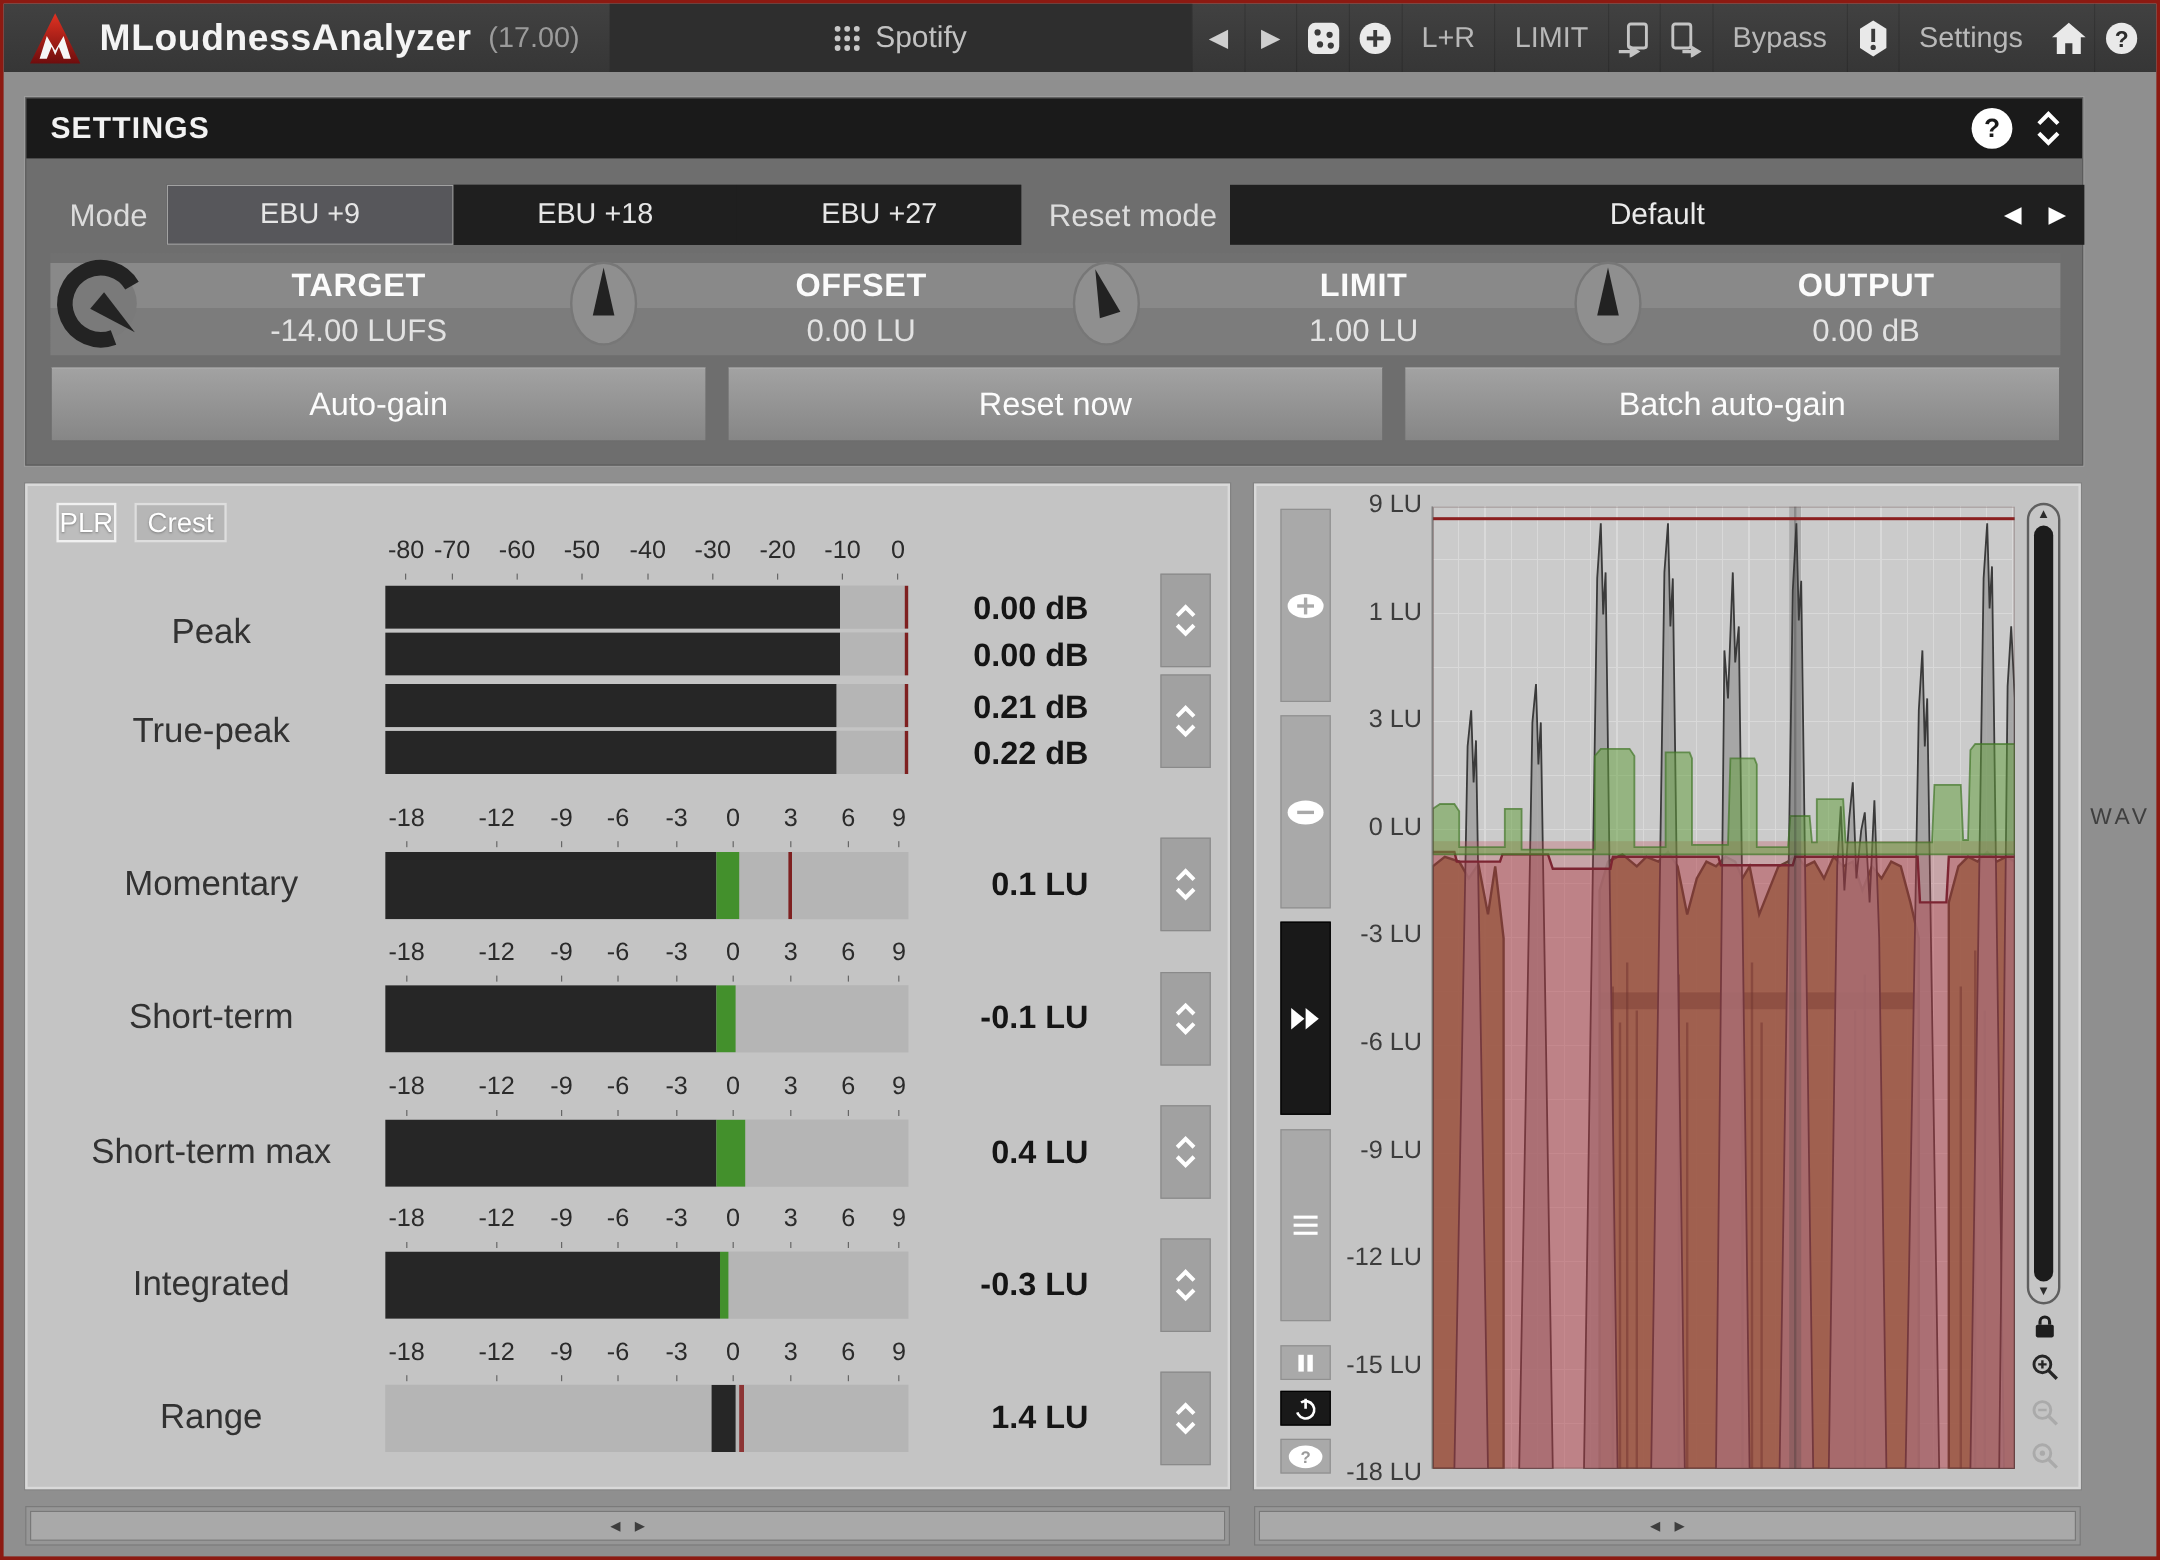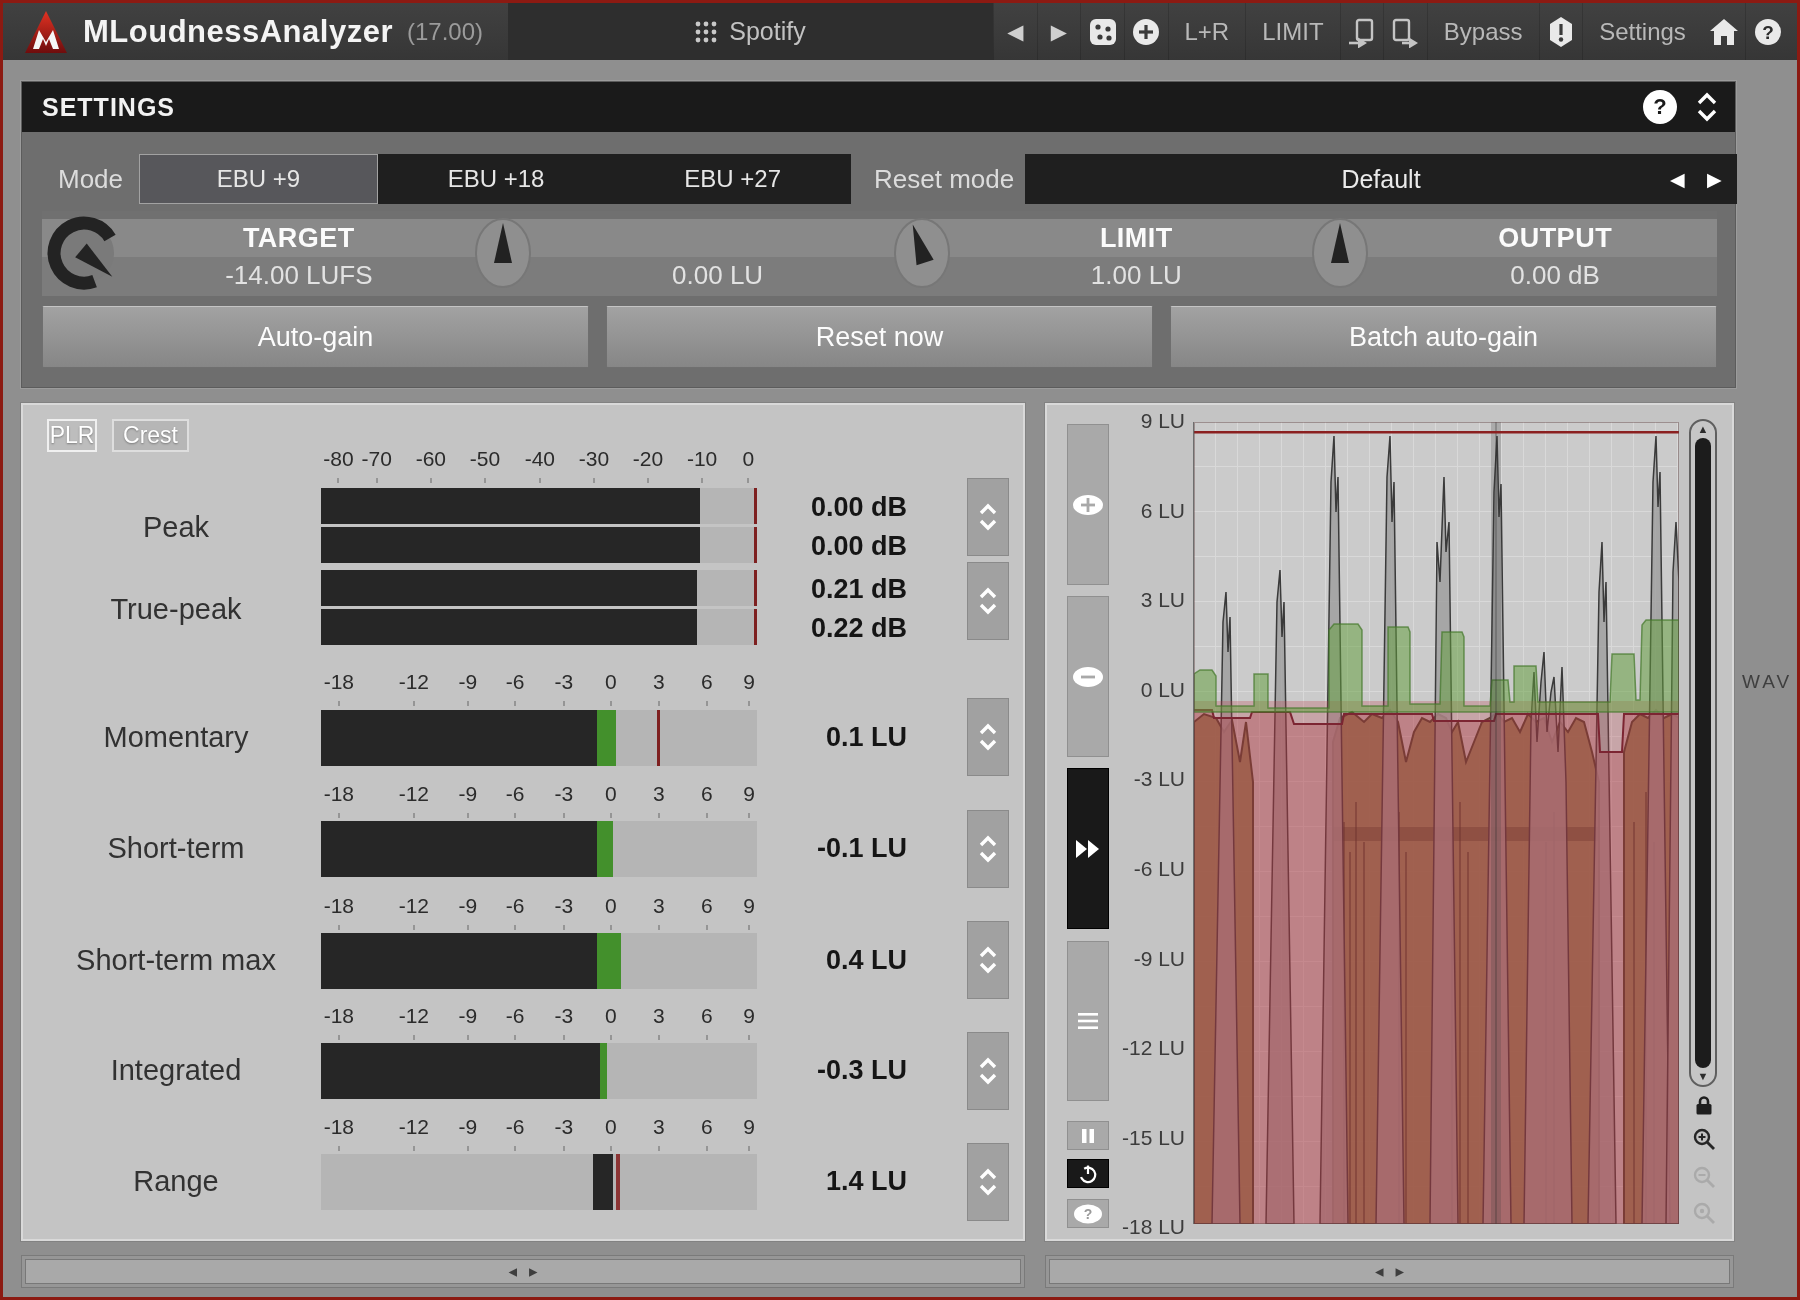--- a/index.html
+++ b/index.html
@@ -224,20 +224,21 @@
           <div class="knob-name">TARGET</div>
           <div class="knob-value">-14.00 LUFS</div>
         </div>
       </div>
       <div class="knob-group">
         <svg class="knob-svg" viewBox="0 0 95 85">
           <ellipse cx="42" cy="42" rx="27" ry="34" fill="#8f8f8f" stroke="#777" stroke-width="2"></ellipse>
           <polygon points="42,12 33,52 51,52" fill="#222"></polygon>
         </svg>
         <div class="knob-text">
+          <div class="knob-name">OFFSET</div>
           <div class="knob-value">0.00 LU</div>
         </div>
       </div>
       <div class="knob-group">
         <svg class="knob-svg" viewBox="0 0 95 85">
           <ellipse cx="42" cy="42" rx="27" ry="34" fill="#8f8f8f" stroke="#777" stroke-width="2"></ellipse>
           <g transform="rotate(-18 42 42)">
               <polygon points="42,12 33,52 51,52" fill="#222"></polygon>
             </g>
         </svg>
@@ -535,21 +536,21 @@
     </div>
     <div class="gbtn" style="top:794px;height:29px;">
       <svg width="30" height="20" viewBox="0 0 30 20">
         <ellipse cx="15" cy="10" rx="14" ry="9.5" fill="#fff"></ellipse>
         <text x="15" y="15" text-anchor="middle" font-size="14" font-weight="bold" fill="#9a9a9a">?</text>
       </svg>
     </div>
 
     <div class="lu-axis">
         <div style="top: 4px;">9 LU</div>
-        <div style="top: 93.6px;">6 LU</div>
+        <div style="top: 93.6px;">1 LU</div>
         <div style="top: 183.2px;">3 LU</div>
         <div style="top: 272.8px;">0 LU</div>
         <div style="top: 362.4px;">-3 LU</div>
         <div style="top: 452px;">-6 LU</div>
         <div style="top: 541.6px;">-9 LU</div>
         <div style="top: 631.2px;">-12 LU</div>
         <div style="top: 720.8px;">-15 LU</div>
         <div style="top: 810.4px;">-18 LU</div>
       </div>
 

